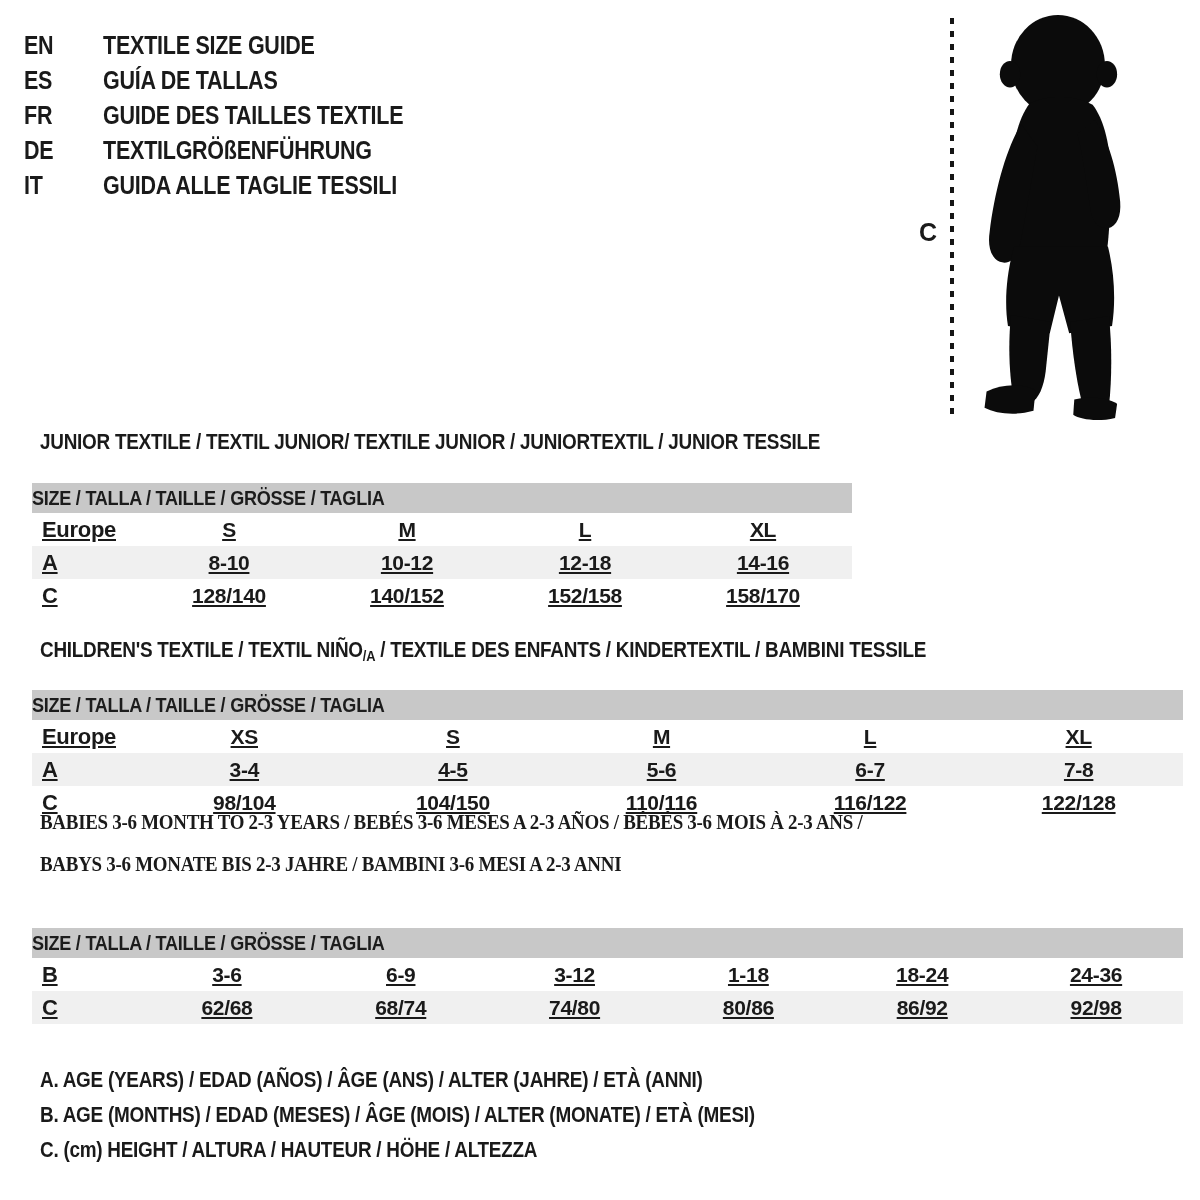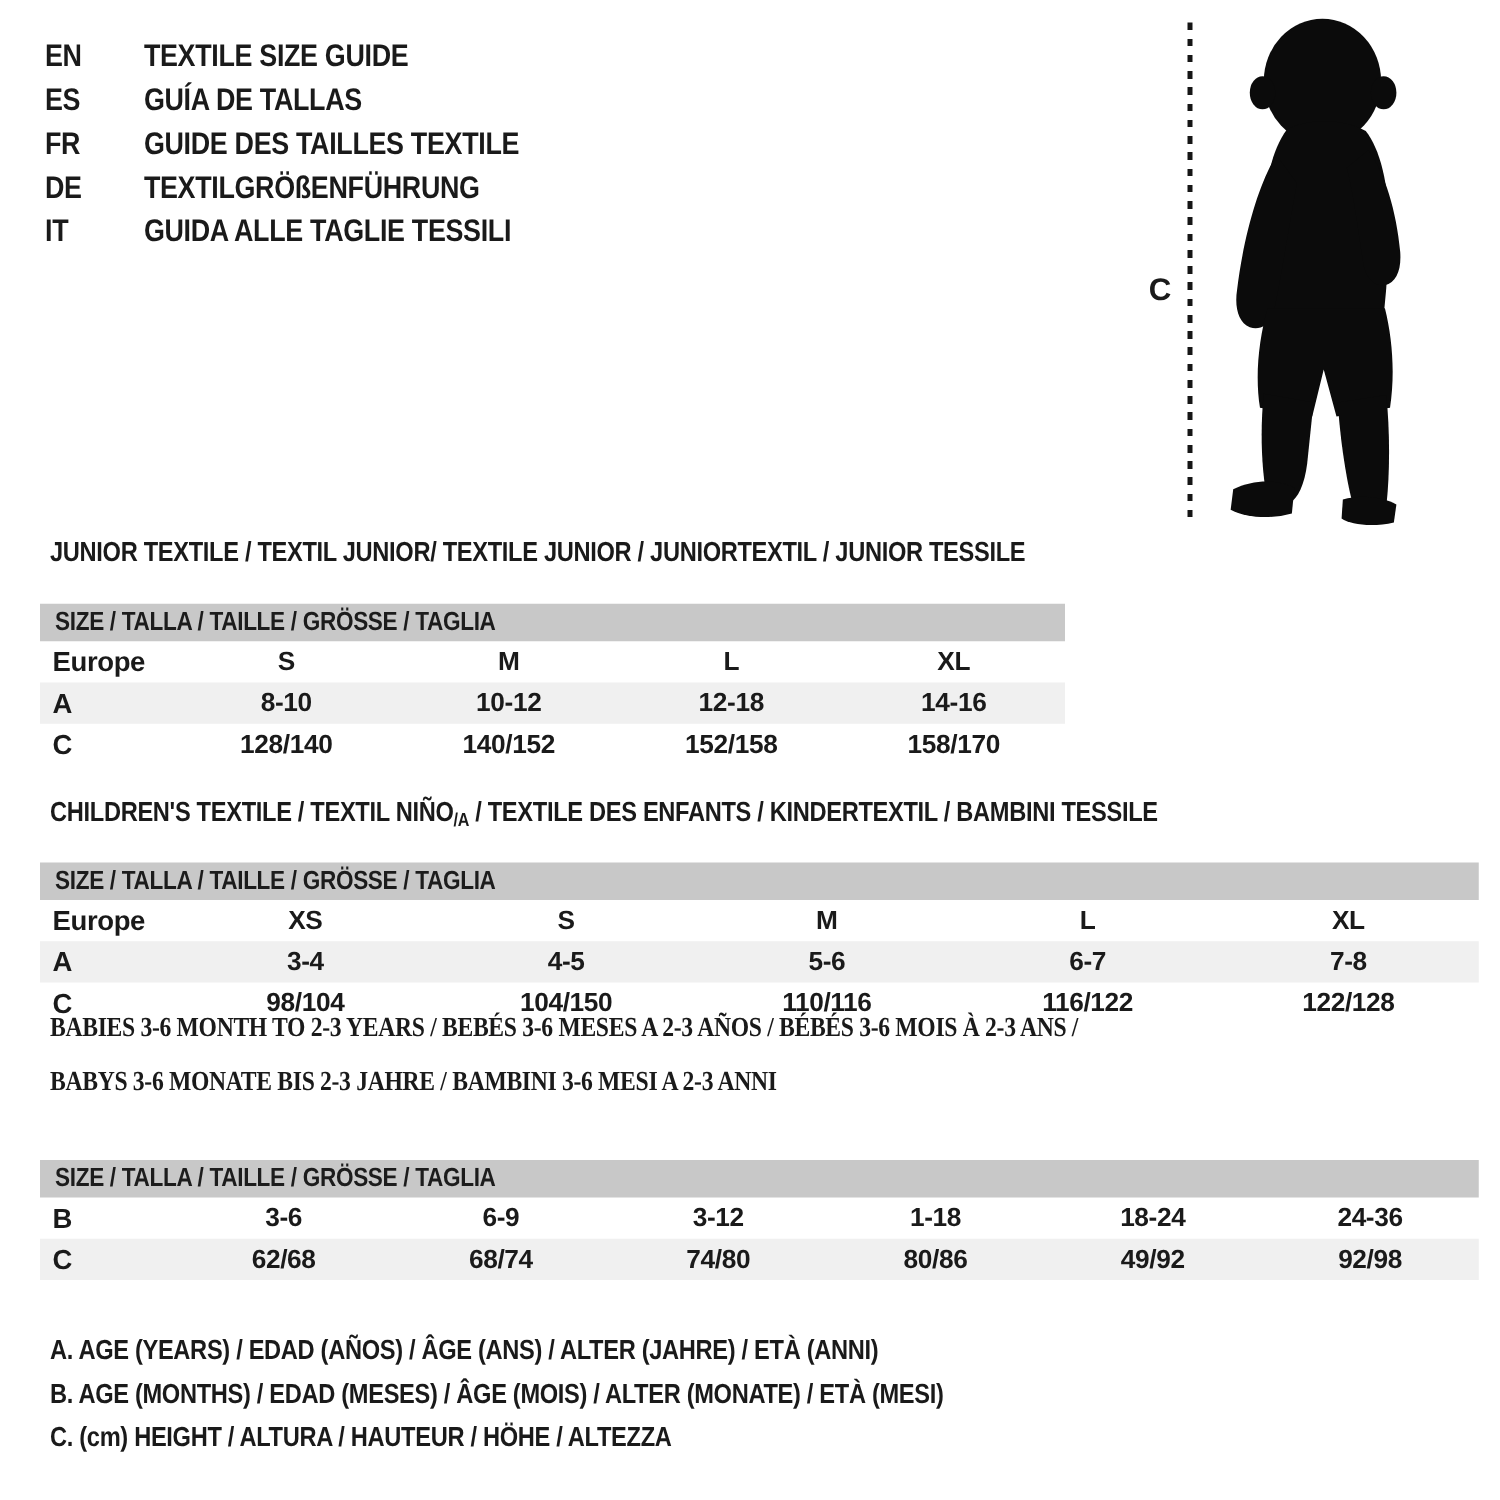--- a/index.html
+++ b/index.html
@@ -10,21 +10,21 @@
   *{margin:0;padding:0;box-sizing:border-box;}
   html,body{background:#ffffff;}
   body{
     width:1200px;height:1200px;position:relative;overflow:hidden;
     font-family:"Liberation Sans","DejaVu Sans",sans-serif;
     color:var(--text);font-weight:700;
   }
   .condensed{transform:scaleX(0.86);transform-origin:0 50%;white-space:nowrap;letter-spacing:-0.3px;}
 
   
-  .lang-block{position:absolute;left:36px;top:28px;}
+  .lang-block{position:absolute;left:24px;top:28px;}
   .lang-row{display:flex;height:35px;align-items:center;font-size:25px;}
   .lang-code{width:92px;}
 
   
   .figure{position:absolute;left:905px;top:12px;width:260px;height:412px;}
   .dash-line{
     position:absolute;left:45px;top:6px;width:4px;height:400px;
     background:repeating-linear-gradient(to bottom,#151515 0 6px,transparent 6px 13px);
   }
   .c-label{position:absolute;left:14px;top:206px;font-size:25px;}
@@ -37,23 +37,23 @@
   .t-children{top:632px;}
   .t-babies{top:804px;font-family:Liberation Serif, serif;}
 
   
   .size-table{position:absolute;left:32px;}
   .tbl-junior{top:483px;width:820px;}
   .tbl-children{top:690px;width:1151px;}
   .tbl-babies{top:928px;width:1151px;}
   .thead{
     height:30px;background:var(--header-bar);display:flex;align-items:center;
-    padding-left:12px;font-size:21px;color:#1c1c1c;
-  }
-  .trow{height:33px;display:flex;align-items:center;font-size:21px;letter-spacing:-0.3px;}
+    font-size:21px;color:#1c1c1c;
+  }
+  .trow{height:33px;display:flex;align-items:center;font-size:21px;letter-spacing:-0.3px;text-decoration:underline;}
   .trow.shaded{background:var(--row-shaded);}
   .cell-label{width:108px;padding-left:10px;font-size:22px;}
   .cell{flex:1;text-align:center;}
 
   
   .legend{position:absolute;left:40px;top:1062px;}
   .legend-line{font-size:22px;line-height:35px;}
 </style>
 </head>
 <body>
@@ -187,21 +187,21 @@
         <div class="cell">1-18</div>
         <div class="cell">18-24</div>
         <div class="cell">24-36</div>
       </div>
       <div class="trow shaded">
         <div class="cell-label">C</div>
         <div class="cell">62/68</div>
         <div class="cell">68/74</div>
         <div class="cell">74/80</div>
         <div class="cell">80/86</div>
-        <div class="cell">49/92</div>
+        <div class="cell">86/92</div>
         <div class="cell">92/98</div>
       </div>
     </div>
 </div>
 
 <div class="legend">
   <div class="legend-line condensed">A. AGE (YEARS) / EDAD (AÑOS) / ÂGE (ANS) / ALTER (JAHRE) / ETÀ (ANNI)</div>
   <div class="legend-line condensed">B. AGE (MONTHS) / EDAD (MESES) / ÂGE (MOIS) / ALTER (MONATE) / ETÀ (MESI)</div>
   <div class="legend-line condensed">C. (cm) HEIGHT / ALTURA / HAUTEUR / HÖHE / ALTEZZA</div>
 </div>

